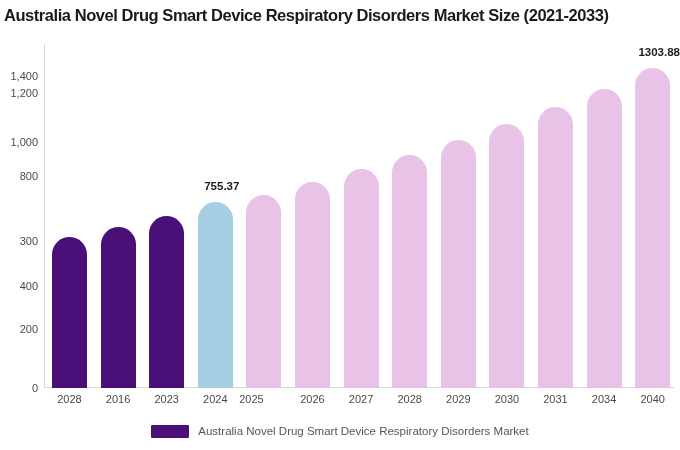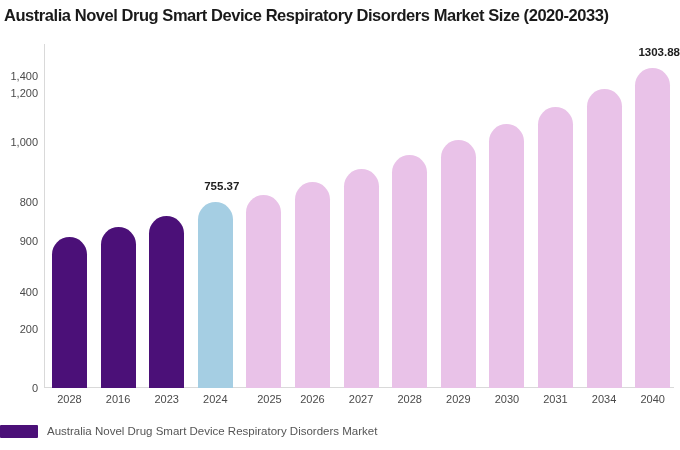--- a/index.html
+++ b/index.html
@@ -122,47 +122,48 @@
     line-height: 14px;
   }
   
   .legend {
     position: absolute;
     left: 0;
     top: 425px;
     width: 680px;
     display: flex;
     align-items: center;
+    justify-content: center;
     gap: 9px;
   }
   .legend-swatch {
     width: 38px;
     height: 13px;
     border-radius: 1px;
   }
   .legend-label {
     font-size: 11.5px;
     color: #555555;
     line-height: 13px;
     white-space: nowrap;
   }
 </style>
 </head>
 <body>
 
 <div class="chart-root">
 
-  <div class="chart-title">Australia Novel Drug Smart Device Respiratory Disorders Market Size (2020-2033)</div>
+  <div class="chart-title">Australia Novel Drug Smart Device Respiratory Disorders Market Size (2021-2033)</div>
 
   <div class="y-labels">
       <div class="y-tick" style="top: 344px;">0</div>
       <div class="y-tick" style="top: 285px;">200</div>
-      <div class="y-tick" style="top: 248px;">400</div>
-      <div class="y-tick" style="top: 196.571px;">900</div>
-      <div class="y-tick" style="top: 158px;">800</div>
+      <div class="y-tick" style="top: 242px;">400</div>
+      <div class="y-tick" style="top: 196.571px;">300</div>
+      <div class="y-tick" style="top: 132px;">800</div>
       <div class="y-tick" style="top: 98.2857px;">1,000</div>
       <div class="y-tick" style="top: 49.1429px;">1,200</div>
       <div class="y-tick" style="top: 0px; margin-top: 32px;">1,400</div>
     </div>
 
   <div class="plot-area">
     <div class="axis-line-y"></div>
     <div class="axis-line-x"></div>
     <div class="bars-layer">
         <div class="bar-group" style="left: 8px; height: 344px;">
@@ -207,21 +208,21 @@
           <div class="bar-value" style="bottom: 330.382px;">1303.88</div>
         </div>
       </div>
   </div>
 
   <div class="x-labels">
       <div class="x-tick" style="left: 8px; width: 35px;">2028</div>
       <div class="x-tick" style="left: 56.6px; width: 35px;">2016</div>
       <div class="x-tick" style="left: 105.2px; width: 35px;">2023</div>
       <div class="x-tick" style="left: 153.8px; width: 35px;">2024</div>
-      <div class="x-tick" style="left: 208px; width: 35px;">2025</div>
+      <div class="x-tick" style="left: 190px; width: 35px;">2025</div>
       <div class="x-tick" style="left: 251px; width: 35px;">2026</div>
       <div class="x-tick" style="left: 299.6px; width: 35px;">2027</div>
       <div class="x-tick" style="left: 348.2px; width: 35px;">2028</div>
       <div class="x-tick" style="left: 396.8px; width: 35px;">2029</div>
       <div class="x-tick" style="left: 445.4px; width: 35px;">2030</div>
       <div class="x-tick" style="left: 494px; width: 35px;">2031</div>
       <div class="x-tick" style="left: 542.6px; width: 35px;">2034</div>
       <div class="x-tick" style="left: 591.2px; width: 35px;">2040</div>
     </div>
 

